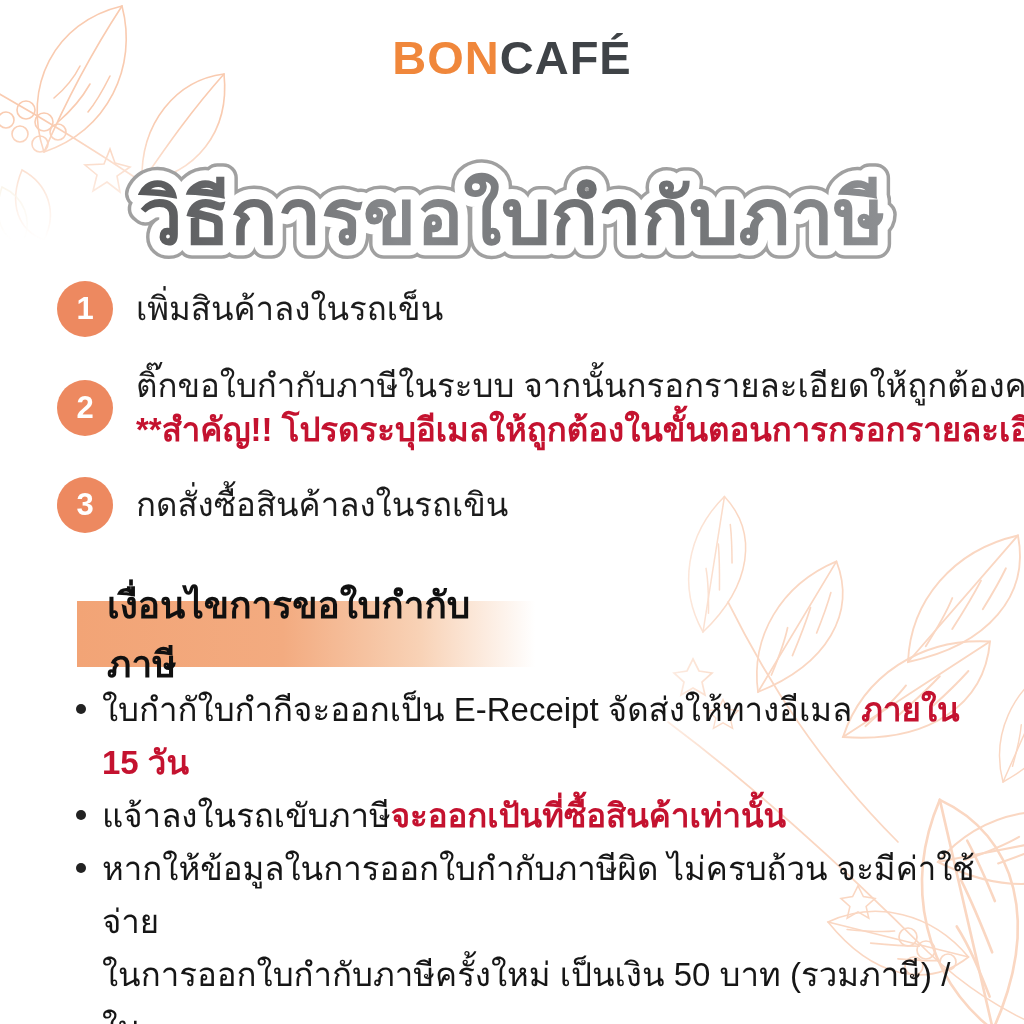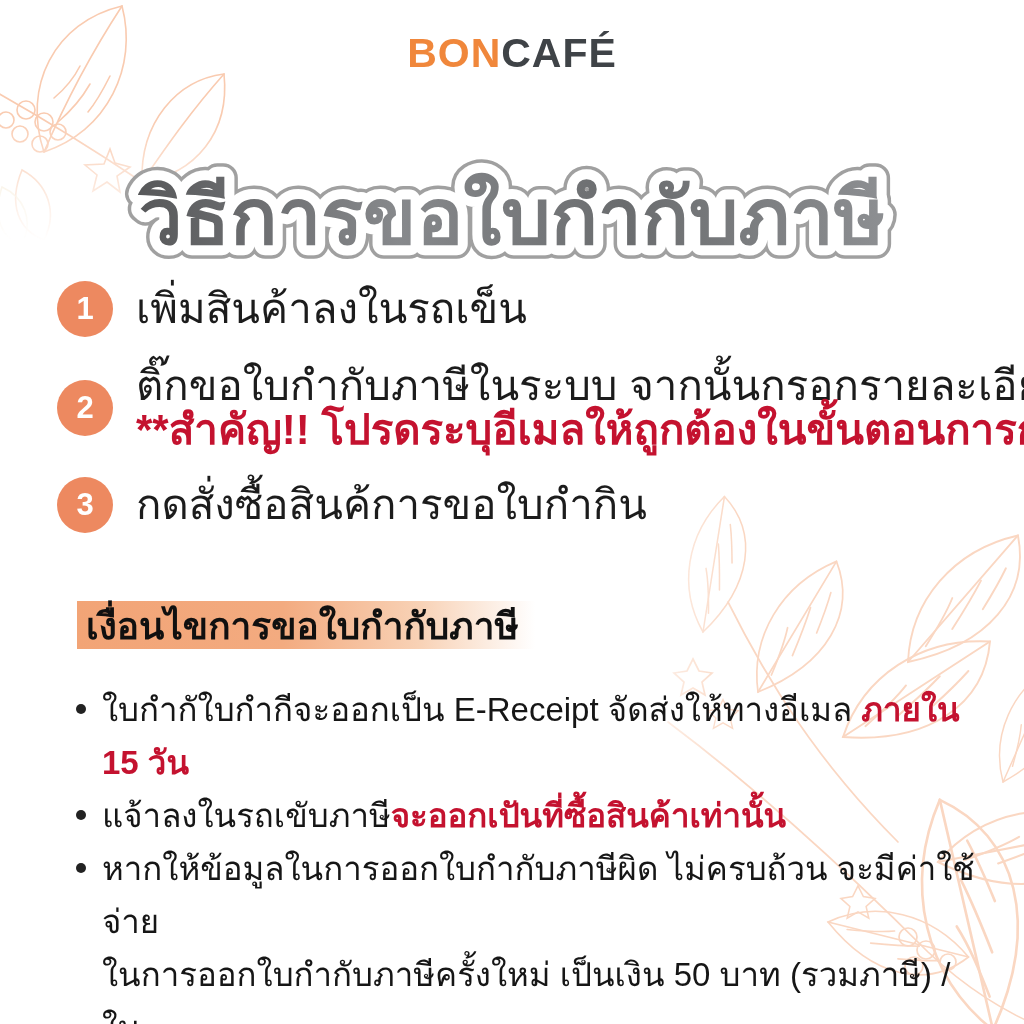--- a/index.html
+++ b/index.html
@@ -14,36 +14,36 @@
     -webkit-mask-image:linear-gradient(to bottom,#000 50%,transparent 98%);
     mask-image:linear-gradient(to bottom,#000 50%,transparent 98%);
   }
   .deco-r{
     right:-24px;top:482px;
     -webkit-mask-image:linear-gradient(to left,#000 70%,transparent 100%);
     mask-image:linear-gradient(to left,#000 70%,transparent 100%);
   }
   
   .logo{position:absolute;top:30px;left:0;width:100%;text-align:center;
-    font-size:41px;font-weight:bold;letter-spacing:1px;}
+    font-size:47px;font-weight:bold;letter-spacing:1px;}
   .logo-bon{color:#F0873B;}
   .logo-cafe{color:#3F4347;}
   
   .title-wrap{position:absolute;top:148px;left:0;width:1024px;height:130px;}
   .title-wrap text{font-family:"Liberation Sans","DejaVu Sans",sans-serif;font-weight:bold;font-size:78px;}
   
   .step{position:absolute;left:57px;display:flex;align-items:center;gap:23px;}
   #step1{top:281px;} #step2{top:364px;} #step3{top:477px;}
   .badge{width:56px;height:56px;border-radius:50%;background:#ED8960;color:#ffffff;
     font-size:31px;font-weight:bold;display:flex;align-items:center;justify-content:center;flex:0 0 56px;}
-  .step-text{font-size:42px;color:#1c1c1c;line-height:44px;white-space:nowrap;}
+  .step-text{font-size:33px;color:#1c1c1c;line-height:44px;white-space:nowrap;}
   .warn{color:#C4122F;font-weight:bold;}
   
-  .cond-header{position:absolute;left:77px;top:601px;width:458px;height:48px;
-    display:flex;align-items:center;padding-left:9px;box-sizing:border-box;
+  .cond-header{position:absolute;left:77px;top:601px;width:458px;height:66px;
+    display:flex;align-items:center;padding-left:30px;box-sizing:border-box;
     font-size:37px;font-weight:bold;color:#101010;
     background:linear-gradient(90deg,#F2A476 0%,#F3AB80 45%,#F8D2B6 75%,rgba(255,255,255,0) 100%);}
   .cond-list{position:absolute;left:66px;top:683px;width:930px;list-style:none;margin:0;padding:0;
     font-size:33px;line-height:53px;color:#161616;}
   .cond-list li{position:relative;padding-left:36px;margin:0;}
   .cond-list li::before{content:"";position:absolute;left:10px;top:21px;width:10px;height:10px;
     border-radius:50%;background:#222222;}
   .hl{color:#C4122F;font-weight:bold;}
 </style>
 </head>
@@ -137,21 +137,21 @@
   <div class="step" id="step2">
     <span class="badge">2</span>
     <div class="step-text">
       <div>ติ๊กขอใบกำกับภาษีในระบบ จากนั้นกรอกรายละเอียดให้ถูกต้องครบถ้วน</div>
       <div class="warn">**สำคัญ!! โปรดระบุอีเมลให้ถูกต้องในขั้นตอนการกรอกรายละเอียด**</div>
     </div>
   </div>
 
   <div class="step" id="step3">
     <span class="badge">3</span>
-    <div class="step-text">กดสั่งซื้อสินค้การขอใบกำกิน</div>
+    <div class="step-text">กดสั่งซื้อสินค้าลงในรถเขิน</div>
   </div>
 
   <div class="cond-header">
     <span>เงื่อนไขการขอใบกำกับภาษี</span>
   </div>
 
   <ul class="cond-list">
     <li>
       <span>ใบกำกัใบกำกีจะออกเป็น E-Receipt จัดส่งให้ทางอีเมล </span><span class="hl">ภายใน 15 วัน</span>
     </li>

